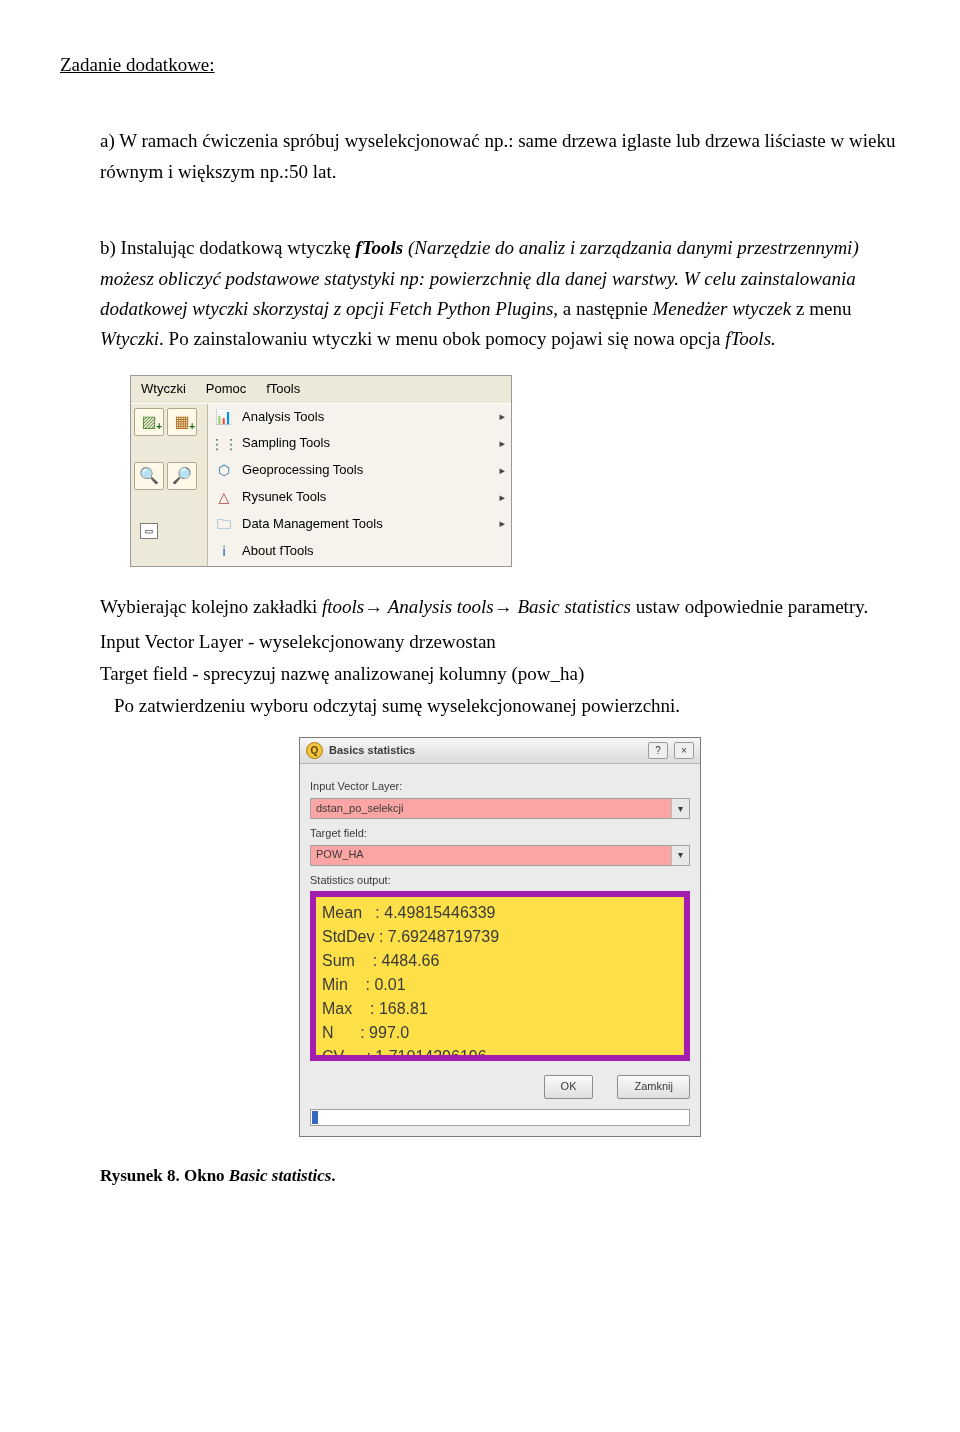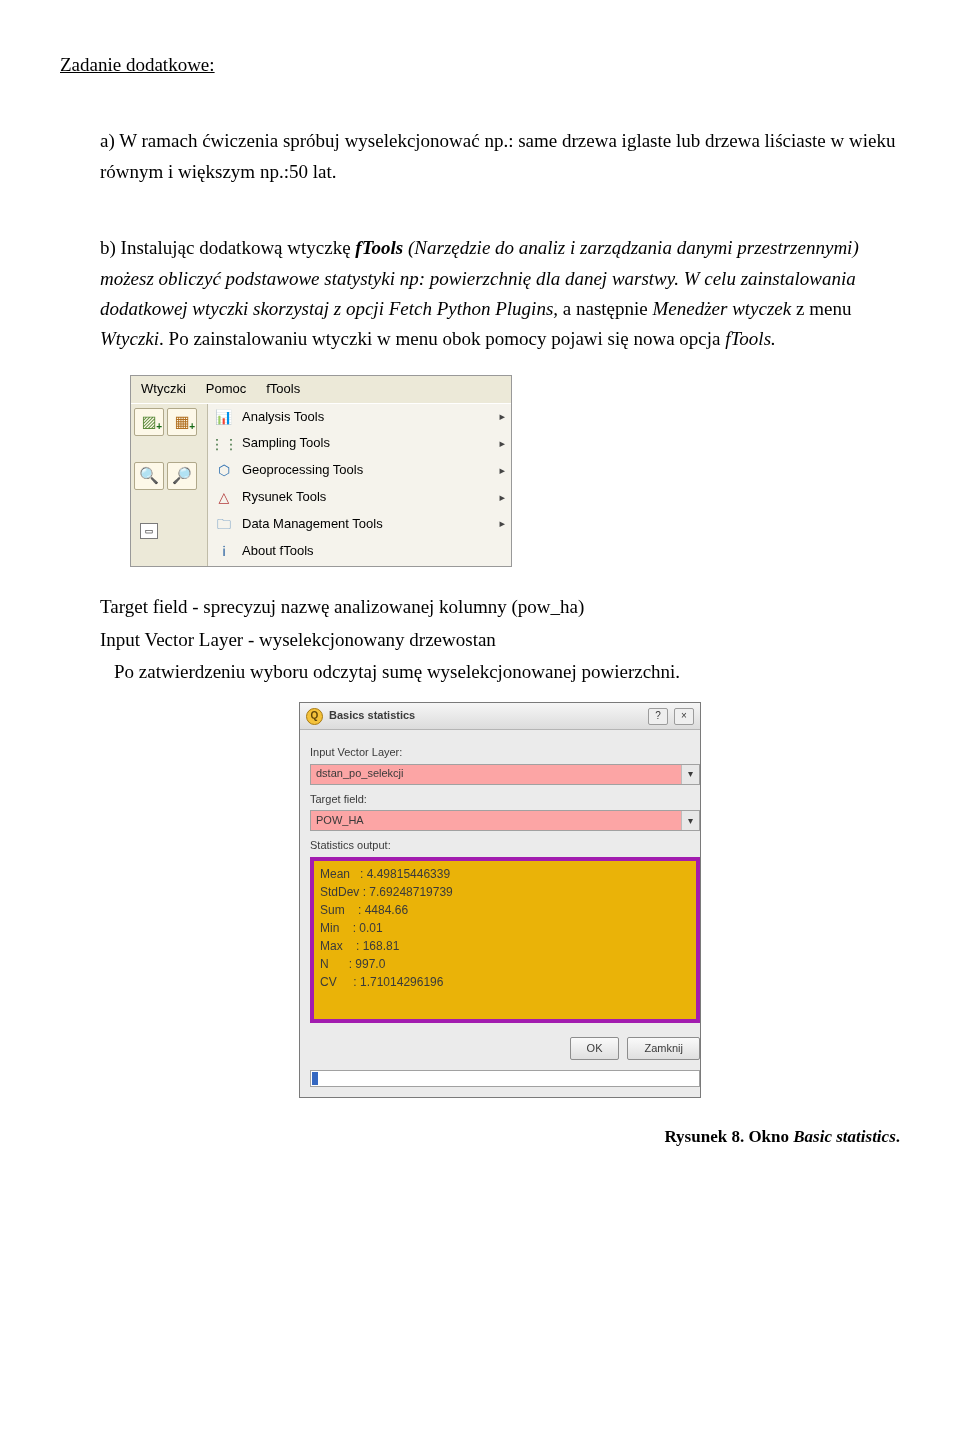--- a/index.html
+++ b/index.html
@@ -146,21 +146,21 @@
   .title-spacer{flex:1;}
   .title-btn{
     width:18px;height:15px;
     border:1px solid #9c9c9c;
     background:#efefef;
     font-size:10px;
     display:flex;align-items:center;justify-content:center;
     border-radius:2px;
   }
   .dlg-body{
-    padding: 8px 0 10px 10px;
+    padding: 8px 10px 10px 10px;
   }
   .field-label{
     margin-top:6px;
     margin-bottom:2px;
   }
   .combo{
     display:flex;
     border:1px solid #a1a1a1;
     background:#fca5a5;
     height:19px;
@@ -172,34 +172,34 @@
   .combo-btn{
     width:17px;
     border-left:1px solid #bcbcbc;
     background:#e8e8e8;
     text-align:center;
     font-size:10px;
     height:100%;
     display:flex;align-items:center;justify-content:center;
   }
   .stats-box{
-    border:4px solid #a21caf;
-    background:#eab308;
+    border:6px solid #a21caf;
+    background:#fde047;
     height:150px;
     padding:4px 6px;
     font-family: Tahoma, sans-serif;
-    font-size:12px;
+    font-size:16px;
     line-height:1.5;
     white-space:pre;
     overflow:auto;
   }
   .dlg-buttons{
     display:flex;
     justify-content:flex-end;
-    gap:8px;
+    gap:24px;
     margin-top:14px;
   }
   .push-btn{
     border:1px solid #8d8d8d;
     background:linear-gradient(#fafafa,#dfdfdf);
     padding:2px 16px;
     border-radius:2px;
     font-size:11px;
   }
   .progress{
@@ -209,21 +209,21 @@
     margin-top:10px;
     position:relative;
   }
   .progress-fill{
     position:absolute; left:1px; top:1px; bottom:1px;
     width:6px;
     background:#3568c1;
   }
 
   .caption{
-    text-align:right;
+    text-align:left;
     font-weight:bold;
     font-size:17px;
     margin-top:4px;
   }
   .caption .italic{font-weight:bold;}
 </style>
 </head>
 <body>
 
 <div class="underline">Zadanie dodatkowe:</div>
@@ -281,22 +281,25 @@
           <span class="dd-arrow">▸</span>
         </div>
         <div class="dropdown-row">
           <span class="dd-icon" style="color:#1e5a9c;">ℹ</span>
           <span>About fTools</span>
         </div>
       </div>
     </div>
   </div>
 
+  <p style="margin-bottom:4px;">
+    <span>Wybierając kolejno zakładki </span><span class="italic">ftools→ Analysis tools→ Basic statistics</span><span> ustaw odpowiednie parametry.</span>
+  </p>
+  <p style="margin:2px 0;">Input Vector Layer -  wyselekcjonowany drzewostan</p>
   <p style="margin:2px 0;">Target field - sprecyzuj nazwę analizowanej kolumny (pow_ha)</p>
-  <p style="margin:2px 0;">Input Vector Layer -  wyselekcjonowany drzewostan</p>
   <p style="margin:2px 0 14px 14px;">Po zatwierdzeniu wyboru odczytaj sumę wyselekcjonowanej powierzchni.</p>
 
   <div class="dialog-shot">
     <div class="titlebar">
       <span class="q-icon">Q</span>
       <span class="bold">Basics statistics</span>
       <span class="title-spacer"></span>
       <span class="title-btn">?</span>
       <span class="title-btn">×</span>
     </div>

